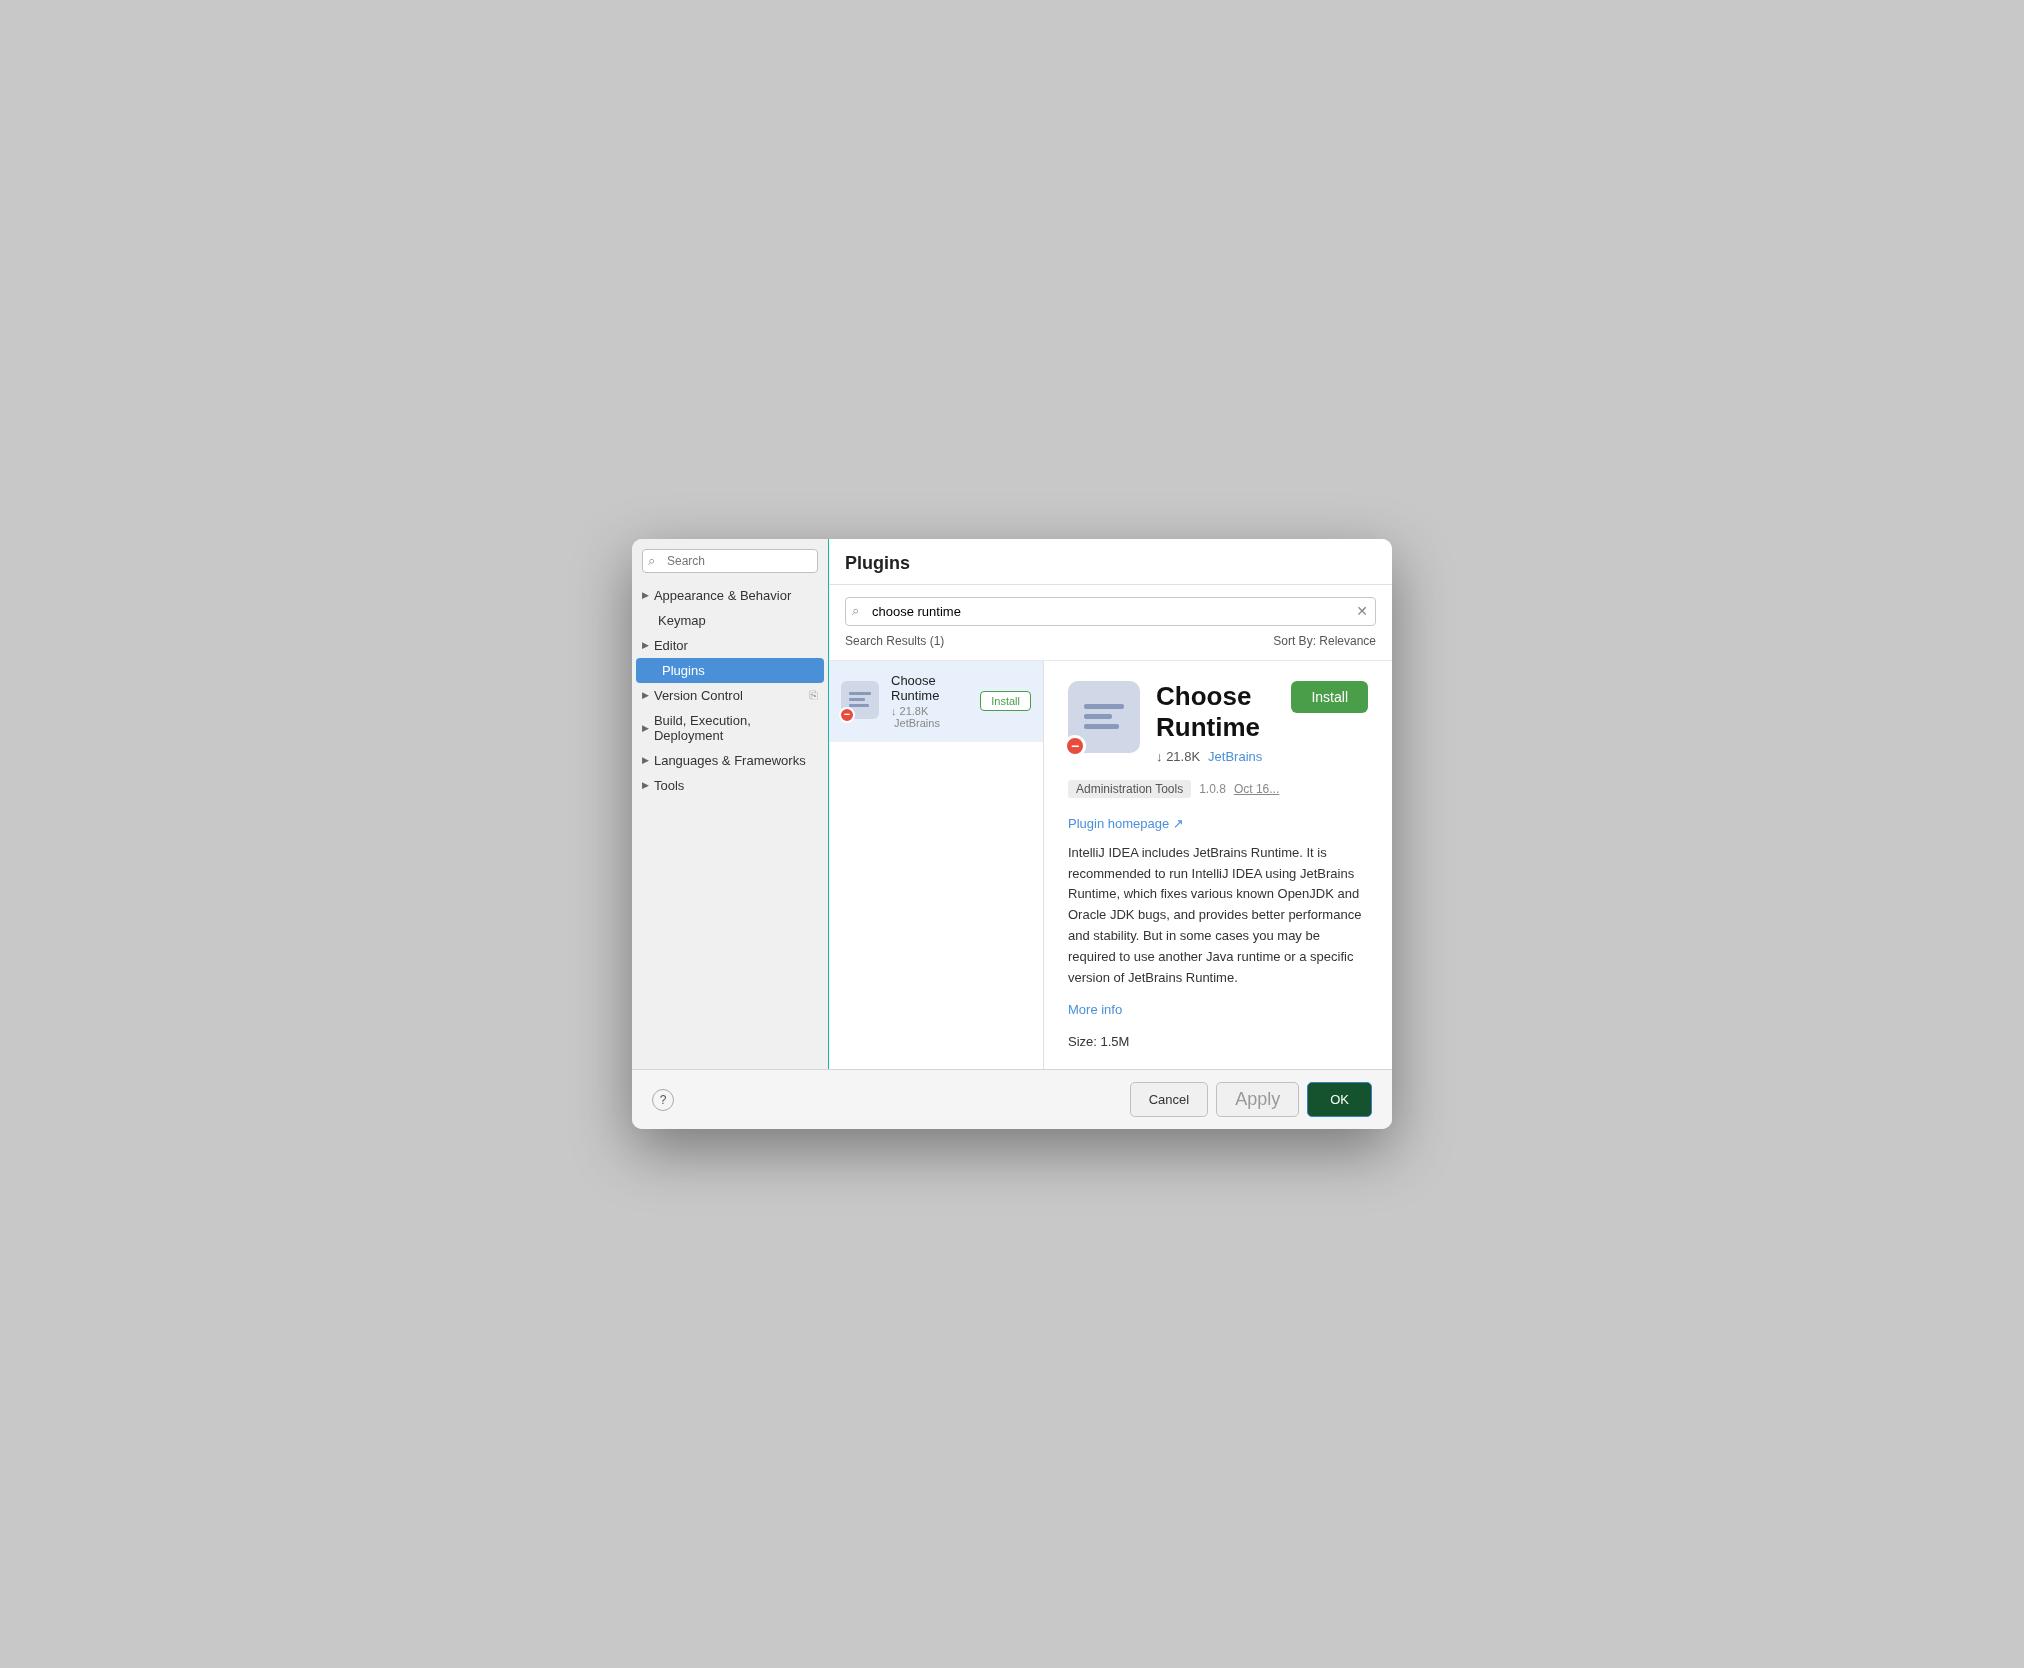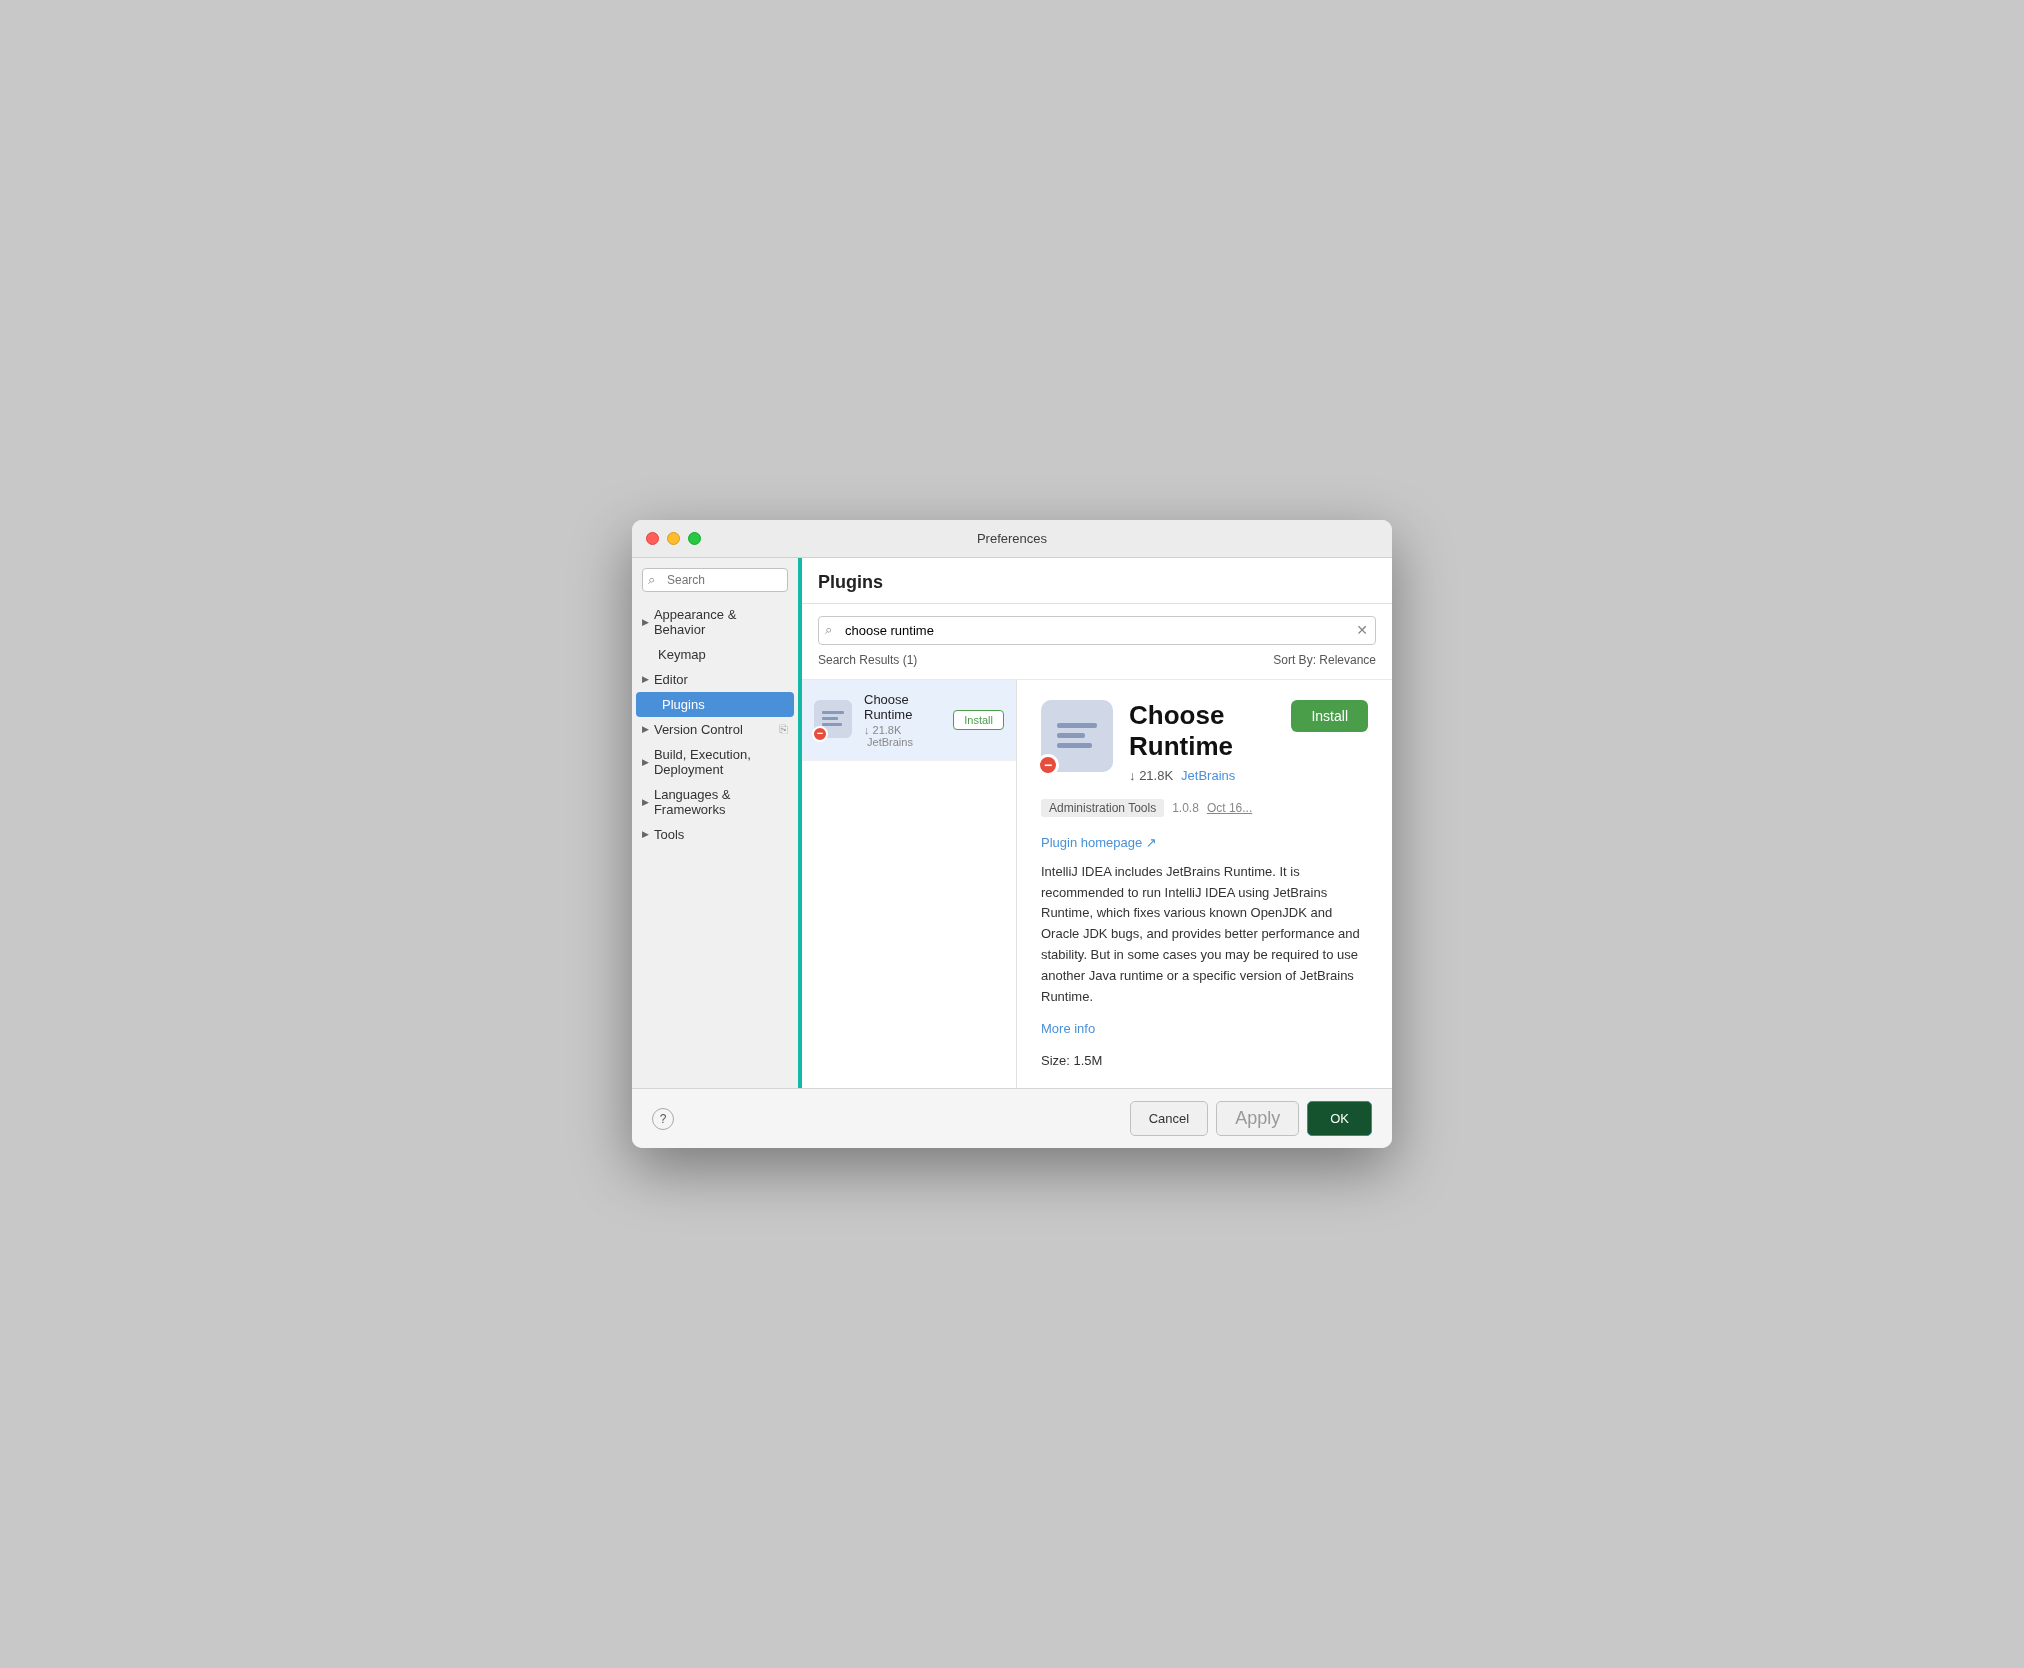--- a/index.html
+++ b/index.html
@@ -57,23 +57,23 @@
 
     
     .main-content {
       display: flex;
       flex: 1;
       min-height: 520px;
     }
 
     
     .sidebar {
-      width: 170px;
+      width: 197px;
       background: #f0f0f0;
-      border-right: 4px solid #14b8a6;
+      border-right: 1px solid #14b8a6;
       display: flex;
       flex-direction: column;
       padding: 10px 0;
       flex-shrink: 0;
     }
     .sidebar-search {
       margin: 0 10px 10px 10px;
     }
     .sidebar-search input {
       width: 100%;
@@ -496,28 +496,20 @@
       font-size: 13px;
       color: white;
       cursor: pointer;
     }
   </style>
 </head>
 <body>
 
 <div class="window">
 
-  <div class="titlebar">
-    <div class="titlebar-controls">
-      <div class="traffic-light tl-close"></div>
-      <div class="traffic-light tl-min"></div>
-      <div class="traffic-light tl-max"></div>
-    </div>
-    <span class="titlebar-title">Preferences</span>
-  </div>
 
   <div class="main-content">
 
     <div class="sidebar">
       <div class="sidebar-search">
         <div class="search-wrap">
           <input type="text" placeholder="Search" style="">
         </div>
       </div>
 

